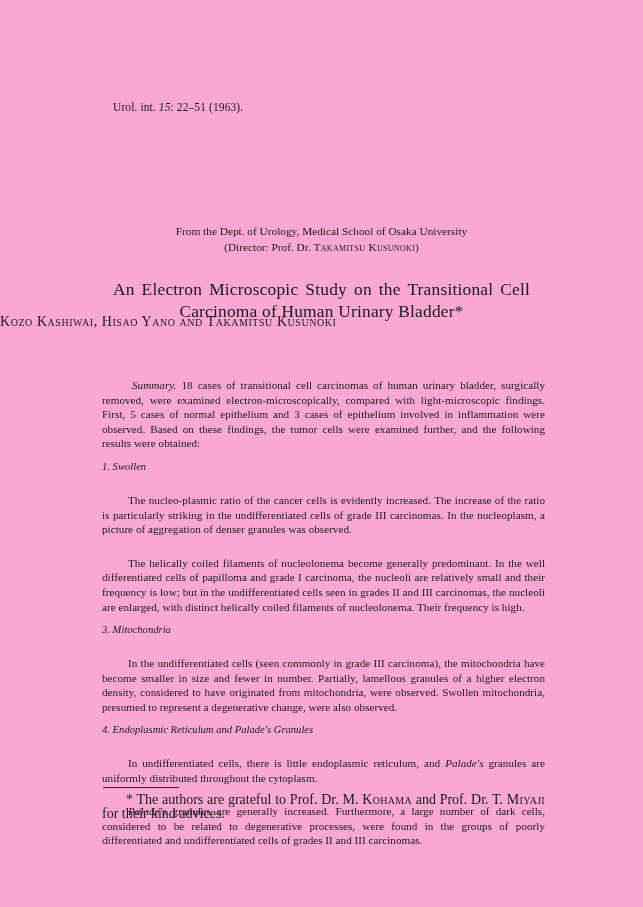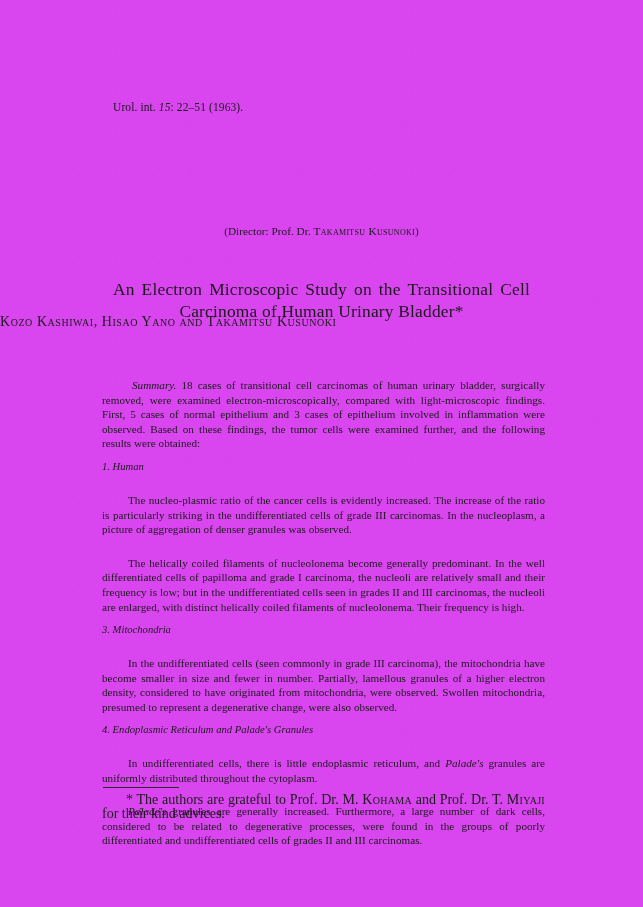--- a/index.html
+++ b/index.html
@@ -12,21 +12,21 @@
     height: 907px;
     overflow: hidden;
     font-family: "Liberation Serif", serif;
     color: #1a1a1a;
     position: relative;
   }
 
   .page {
     position: absolute;
     inset: 0;
-    background: #d946ef;
+    background: #f9a8d4;
   }
 
   
   .page::after {
     content: "";
     position: absolute;
     inset: 0;
     pointer-events: none;
     background-image:
       radial-gradient(circle at 13% 27%, rgba(0,0,0,0.018) 0 1px, transparent 1px),
@@ -147,36 +147,37 @@
 </head>
 <body>
 
 <div class="page">
 
   <div class="journal-ref">
     <span>Urol. int. </span><span class="vol">15</span><span>: 22–51 (1963).</span>
   </div>
 
   <div class="affiliation">
+    <div class="affil-line1">From the Dept. of Urology, Medical School of Osaka University</div>
     <div class="affil-line2"><span>(Director: Prof. Dr. </span><span class="smallcaps">Takamitsu Kusunoki</span><span>)</span></div>
   </div>
 
   <h1 class="title">
     <span class="tline1">An Electron Microscopic Study on the Transitional Cell</span>
     <span class="tline2">Carcinoma of Human Urinary Bladder*</span>
   </h1>
 
   <div class="authors">Kozo Kashiwai, Hisao Yano and Takamitsu Kusunoki</div>
 
   <div class="body-col">
 
     <p class="para summary"><span class="lead">Summary.</span><span> 18 cases of transitional cell carcinomas of human urinary bladder, surgically removed, were examined electron-microscopically, compared with light-microscopic findings. First, 5 cases of normal epithelium and 3 cases of epithelium involved in inflammation were observed. Based on these findings, the tumor cells were examined further, and the following results were obtained:</span></p>
 
     <div class="section">
-      <h2 class="section-head"><span class="num">1.</span> <span class="name">Human</span></h2>
+      <h2 class="section-head"><span class="num">1.</span> <span class="name">Swollen</span></h2>
       <p class="para">The nucleo-plasmic ratio of the cancer cells is evidently increased. The increase of the ratio is particularly striking in the undifferentiated cells of grade III carcinomas. In the nucleoplasm, a picture of aggregation of denser granules was observed.</p>
     </div>
 
     <div class="section">
       <p class="para">The helically coiled filaments of nucleolonema become generally predominant. In the well differentiated cells of papilloma and grade I carcinoma, the nucleoli are relatively small and their frequency is low; but in the undifferentiated cells seen in grades II and III carcinomas, the nucleoli are enlarged, with distinct helically coiled filaments of nucleolonema. Their frequency is high.</p>
     </div>
 
     <div class="section">
       <h2 class="section-head"><span class="num">3.</span> <span class="name">Mitochondria</span></h2>
       <p class="para">In the undifferentiated cells (seen commonly in grade III carcinoma), the mitochondria have become smaller in size and fewer in number. Partially, lamellous granules of a higher electron density, considered to have originated from mitochondria, were observed. Swollen mitochondria, presumed to represent a degenerative change, were also observed.</p>

